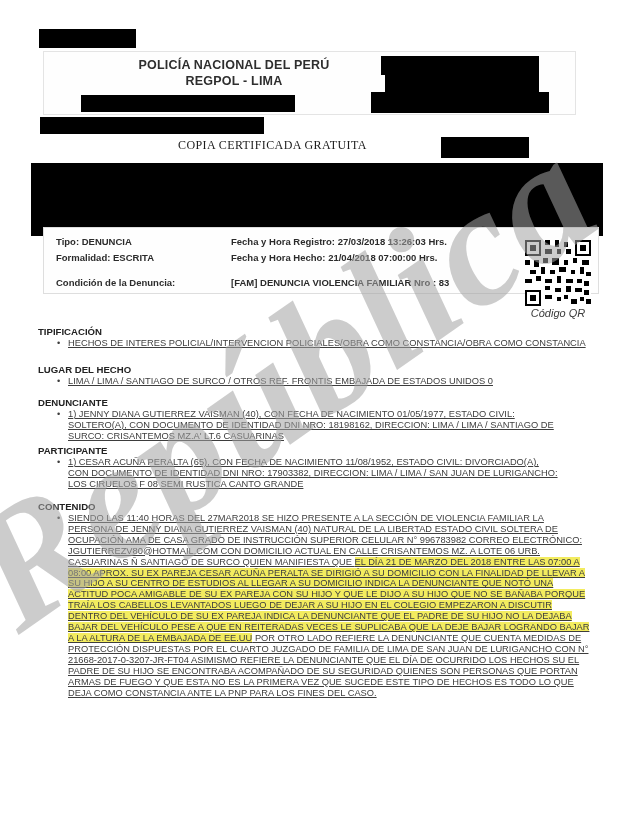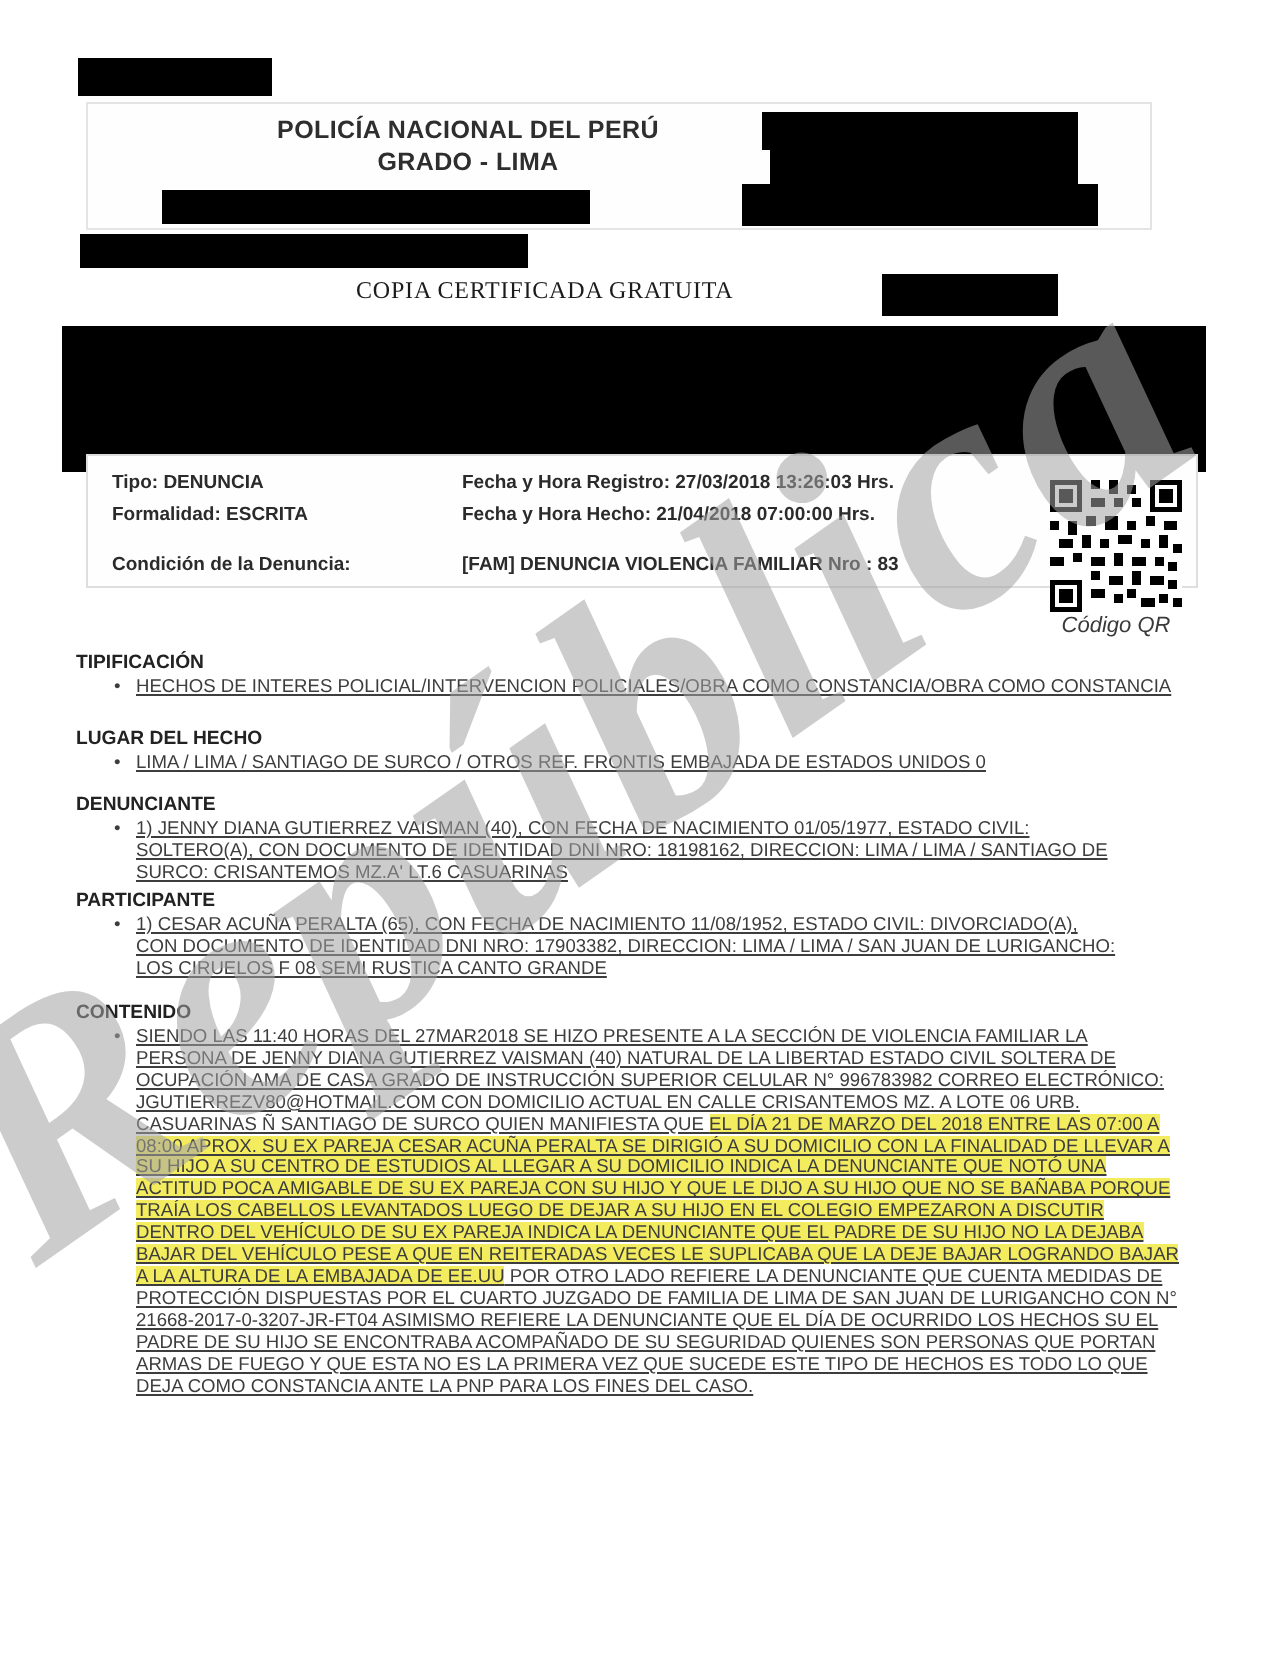--- a/index.html
+++ b/index.html
@@ -50,21 +50,21 @@
 </style>
 </head>
 <body>
 
 <div class="page">
 
   <div class="redaction" style="left:39px;top:29px;width:97px;height:19px"></div>
 
   <div class="header-box">
     <div class="org-line" style="top:6px">POLICÍA NACIONAL DEL PERÚ</div>
-    <div class="org-line" style="top:22px">GRADO - LIMA</div>
+    <div class="org-line" style="top:22px">REGPOL - LIMA</div>
     <div class="redaction" style="left:37px;top:43px;width:214px;height:17px"></div>
     <div class="redaction" style="left:337px;top:4px;width:158px;height:19px"></div>
     <div class="redaction" style="left:341px;top:23px;width:154px;height:17px"></div>
     <div class="redaction" style="left:327px;top:40px;width:178px;height:21px"></div>
   </div>
 
   <div class="redaction" style="left:40px;top:117px;width:224px;height:17px"></div>
 
   <div class="copy-title">COPIA CERTIFICADA GRATUITA</div>
   <div class="redaction" style="left:441px;top:137px;width:88px;height:21px"></div>

